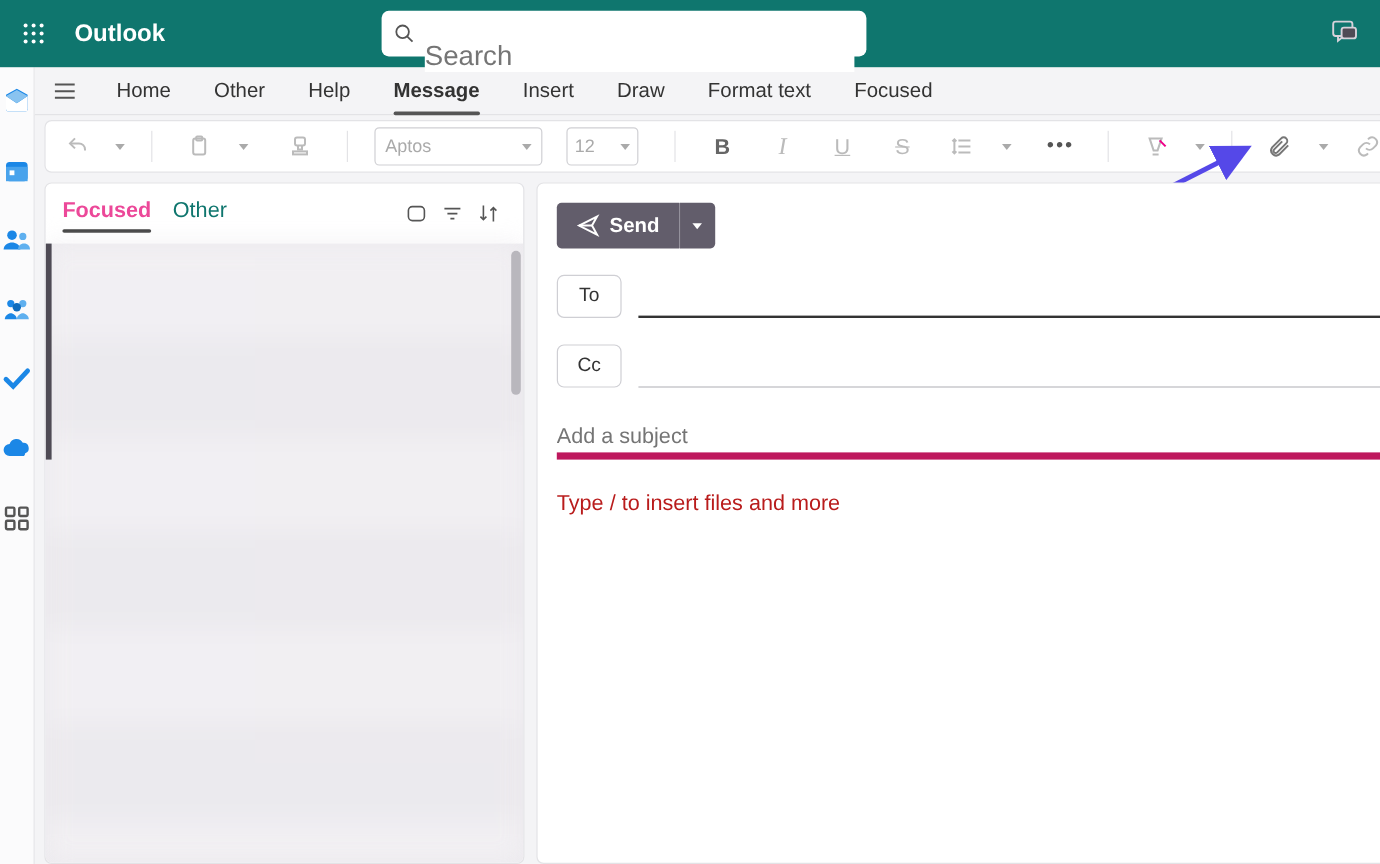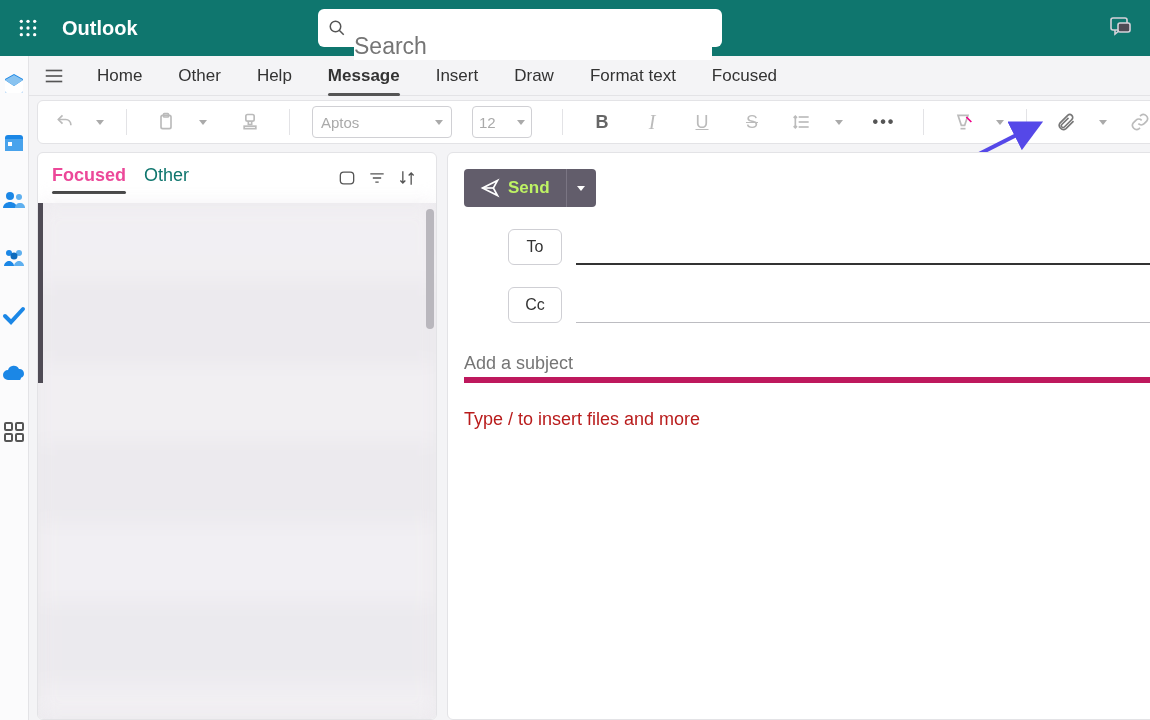--- a/index.html
+++ b/index.html
@@ -87,26 +87,26 @@
   .lh-icon{ width:30px; height:30px; display:flex; align-items:center; justify-content:center; cursor:pointer; color:#666;}
   .lh-icon svg{width:20px;height:20px;stroke:#555;fill:none;stroke-width:1.6;}
   .list-body{ flex:1; position:relative; background:#eceaee; }
   .list-body .blur { position:absolute; inset:0; filter: blur(10px); background:
     repeating-linear-gradient(#f2f0f3 0 80px, #eceaee 80px 160px); opacity:.9;}
   .list-body .scrollbar{ position:absolute; right:2px; top:6px; width:8px; height:120px; background:#b9b7bd; border-radius:4px;}
   .list-body .sel-strip{ position:absolute; left:0; top:0; width:5px; height:180px; background:#4f4b55;}
 
   .compose { flex:1; background:#fff; border:1px solid #e3e3e6; border-radius:6px; padding:16px 0 0 16px; display:flex; flex-direction:column; min-width:0; position:relative;}
   .send-row{ display:flex; align-items:center; gap:0; }
-  .send-btn{ height:38px; background:#625d6b; color:#bef264; border:none; border-radius:4px 0 0 4px; display:flex; align-items:center; padding:0 16px; font-size:17px; font-weight:600; cursor:pointer; gap:8px;}
+  .send-btn{ height:38px; background:#625d6b; color:#ffffff; border:none; border-radius:4px 0 0 4px; display:flex; align-items:center; padding:0 16px; font-size:17px; font-weight:600; cursor:pointer; gap:8px;}
   .send-btn svg{width:20px;height:20px;stroke:#fff;fill:none;stroke-width:2;}
   .send-more{ height:38px; width:30px; background:#625d6b; border:none; border-left:1px solid #7a7583; border-radius:0 4px 4px 0; display:flex; align-items:center; justify-content:center; cursor:pointer;}
   .send-more .caret{border-top-color:#fff;}
   .field-row{ display:flex; align-items:flex-end; margin-top:22px; gap:14px; }
-  .pill{ width:54px; height:36px; border:1px solid #cfcfd4; border-radius:6px; display:flex; align-items:center; justify-content:center; font-size:16px; color:#333; cursor:pointer;margin-left:44px;}
+  .pill{ width:54px; height:36px; border:1px solid #cfcfd4; border-radius:6px; display:flex; align-items:center; justify-content:center; font-size:16px; color:#333; cursor:pointer;}
   .line-input{ flex:1; border:none; border-bottom:1px solid #bcbcc1; height:34px; font-size:16px; outline:none; margin-right:16px;}
   .line-input.focused{ border-bottom:2px solid #333;}
   .subject{ margin-top:26px; margin-right:16px;}
   .subject input{ width:100%; border:none; border-bottom:6px solid #be185d; height:34px; font-size:18px; color:#737373; outline:none;}
   .body-text{ margin-top:26px; font-size:18px; color:#b91c1c;}
 </style>
 </head>
 <body>
 
 <div class="title-bar">

